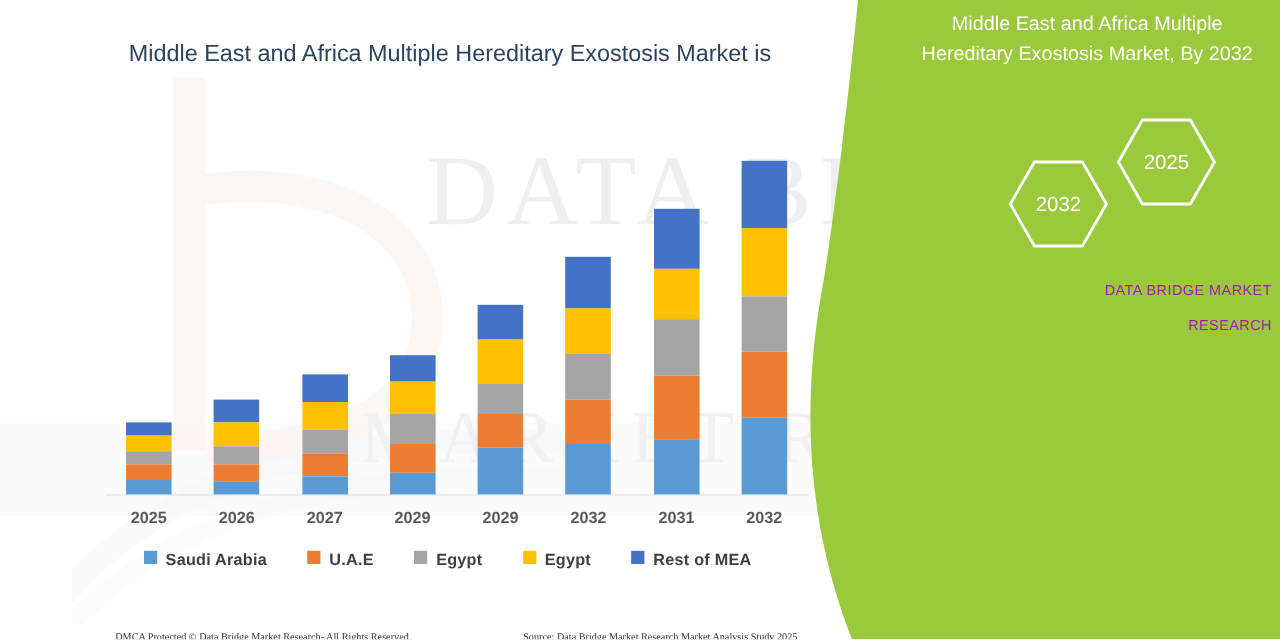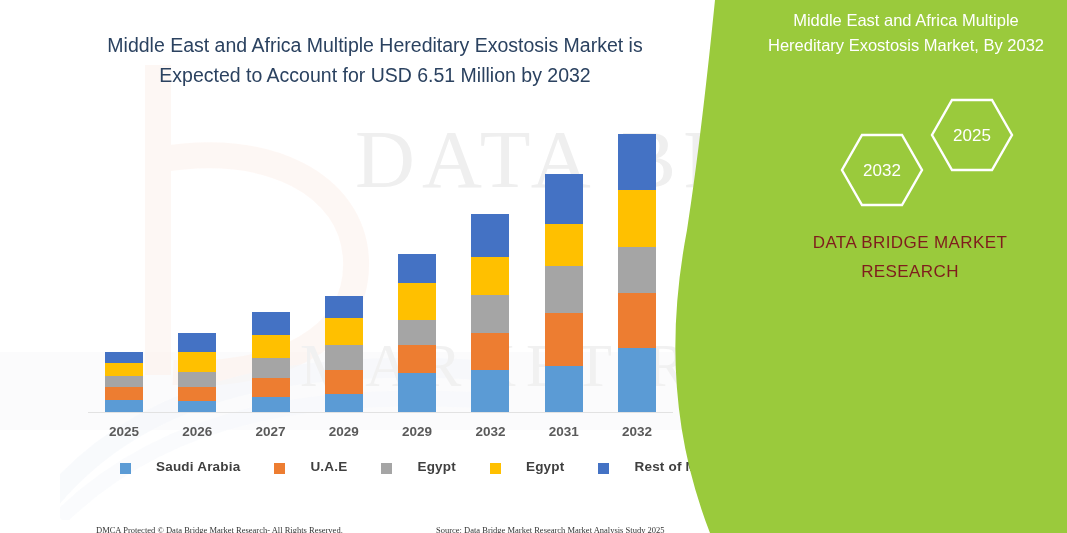--- a/index.html
+++ b/index.html
@@ -67,21 +67,21 @@
   .xlabels .xl{
     width:72px;text-align:center;
     font-size:13.5px;font-weight:bold;color:#5a5a5a;
   }
 
   
   .legend{
     position:absolute;left:120px;top:455px;width:540px;height:22px;
     display:flex;align-items:center;
   }
-  .lg-item{display:flex;align-items:flex-end;margin-right:34px;white-space:nowrap;gap:18px;}
+  .lg-item{display:flex;align-items:flex-start;margin-right:34px;white-space:nowrap;}
   .lg-sw{width:11px;height:11px;margin-right:7px;display:inline-block;}
   .lg-tx{font-size:13.5px;font-weight:bold;color:#3f3f3f;letter-spacing:.2px;}
 
   
   .footer{
     position:absolute;left:85px;top:525px;width:600px;height:16px;
     font-family:"Liberation Serif", serif;
     font-size:8.5px;color:#333;margin-left:11px;
   }
   .f-left{position:absolute;left:0;top:0;}
@@ -95,22 +95,22 @@
     text-align:center;color:#ffffff;
     font-size:16.5px;line-height:25px;font-weight:400;
   }
   .gp-title span{display:block;}
   .hex-wrap{position:absolute;left:160px;top:95px;width:240px;height:115px;}
   .hex-label{
     position:absolute;color:#ffffff;font-size:17px;font-weight:400;
     text-align:center;width:70px;
   }
   .gp-brand{
-    position:absolute;left:110px;top:228px;width:300px;text-align:center;
-    color:#7f1d1d;font-size:17px;line-height:29px;letter-spacing:.4px;
+    position:absolute;left:110px;top:228px;width:300px;text-align:right;
+    color:#a21caf;font-size:12px;line-height:29px;letter-spacing:.4px;
   }
   .gp-brand span{display:block;}
 </style>
 </head>
 <body>
 
 <div id="stage">
 
   <div class="wm-layer">
     <div class="wm-band"></div>
@@ -121,21 +121,20 @@
     <svg class="wm-swoosh" viewBox="0 0 420 220">
       <path d="M-10 200 C 90 80, 250 60, 420 70" stroke="#f4f7fb" stroke-width="20" fill="none"></path>
       <path d="M0 218 C 110 110, 260 92, 420 100" stroke="#f7f9fc" stroke-width="16" fill="none"></path>
     </svg>
     <div class="wm-text">DATA BRIDGE</div>
     <div class="wm-text2">MARKET RESEARCH</div>
   </div>
 
   <div class="chart-title">
     <span>Middle East and Africa Multiple Hereditary Exostosis Market is</span>
-    <span>Expected to Account for USD 6.51 Million by 2032</span>
   </div>
 
   <div class="axis-line"></div>
 
   <div class="bars" id="bars">
       <div class="bar-slot">
         <div class="bar">
           <div class="seg" style="height: 11px; background: rgb(68, 114, 196);"></div>
           <div class="seg" style="height: 13px; background: rgb(255, 192, 0);"></div>
           <div class="seg" style="height: 11px; background: rgb(165, 165, 165);"></div>

